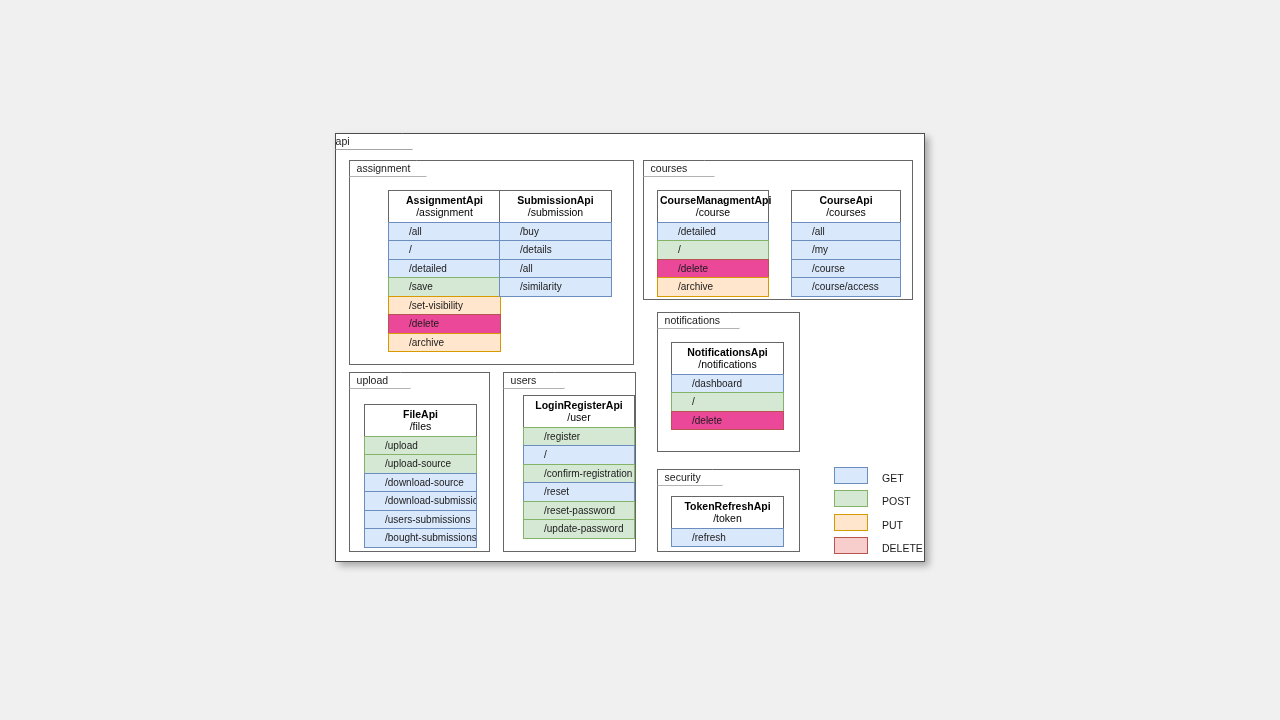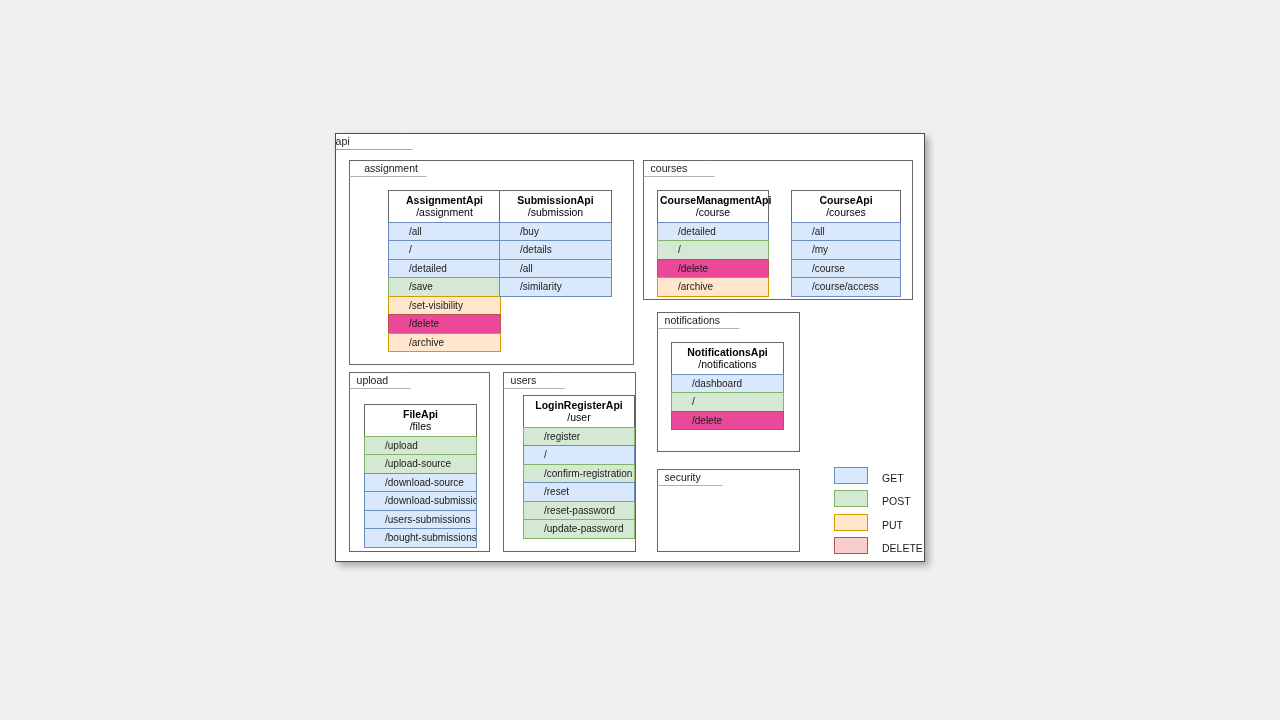--- a/index.html
+++ b/index.html
@@ -148,21 +148,21 @@
 
 <div id="canvas">
 
   <div class="api-frame">
     <div class="api-tab">
       <span>api</span>
     </div>
   </div>
 
   <div class="pkg" style="left:349px; top:160px; width:285px; height:205px;">
-    <div class="pkg-tab" style="width:78px;justify-content:center;">
+    <div class="pkg-tab" style="width:78px;">
       <span>assignment</span>
     </div>
   </div>
 
   <div class="cls" style="left:364px; top:190px; width:113px;margin-left:24px;">
     <div class="cls-head">
       <span class="cls-name">AssignmentApi</span>
       <span class="cls-path">/assignment</span>
     </div>
     <div class="row get">/all</div>
@@ -228,20 +228,27 @@
     <div class="row post">/</div>
     <div class="row delete">/delete</div>
   </div>
 
   <div class="pkg" style="left:657px; top:469px; width:143px; height:83px;">
     <div class="pkg-tab" style="width:66px;">
       <span>security</span>
     </div>
   </div>
 
+  <div class="cls" style="left:671px; top:496px; width:113px;">
+    <div class="cls-head">
+      <span class="cls-name">TokenRefreshApi</span>
+      <span class="cls-path">/token</span>
+    </div>
+    <div class="row get">/refresh</div>
+  </div>
 
   <div class="pkg" style="left:349px; top:372px; width:141px; height:180px;">
     <div class="pkg-tab" style="width:62px;">
       <span>upload</span>
     </div>
   </div>
 
   <div class="cls" style="left:364px; top:404px; width:113px;">
     <div class="cls-head">
       <span class="cls-name">FileApi</span>

